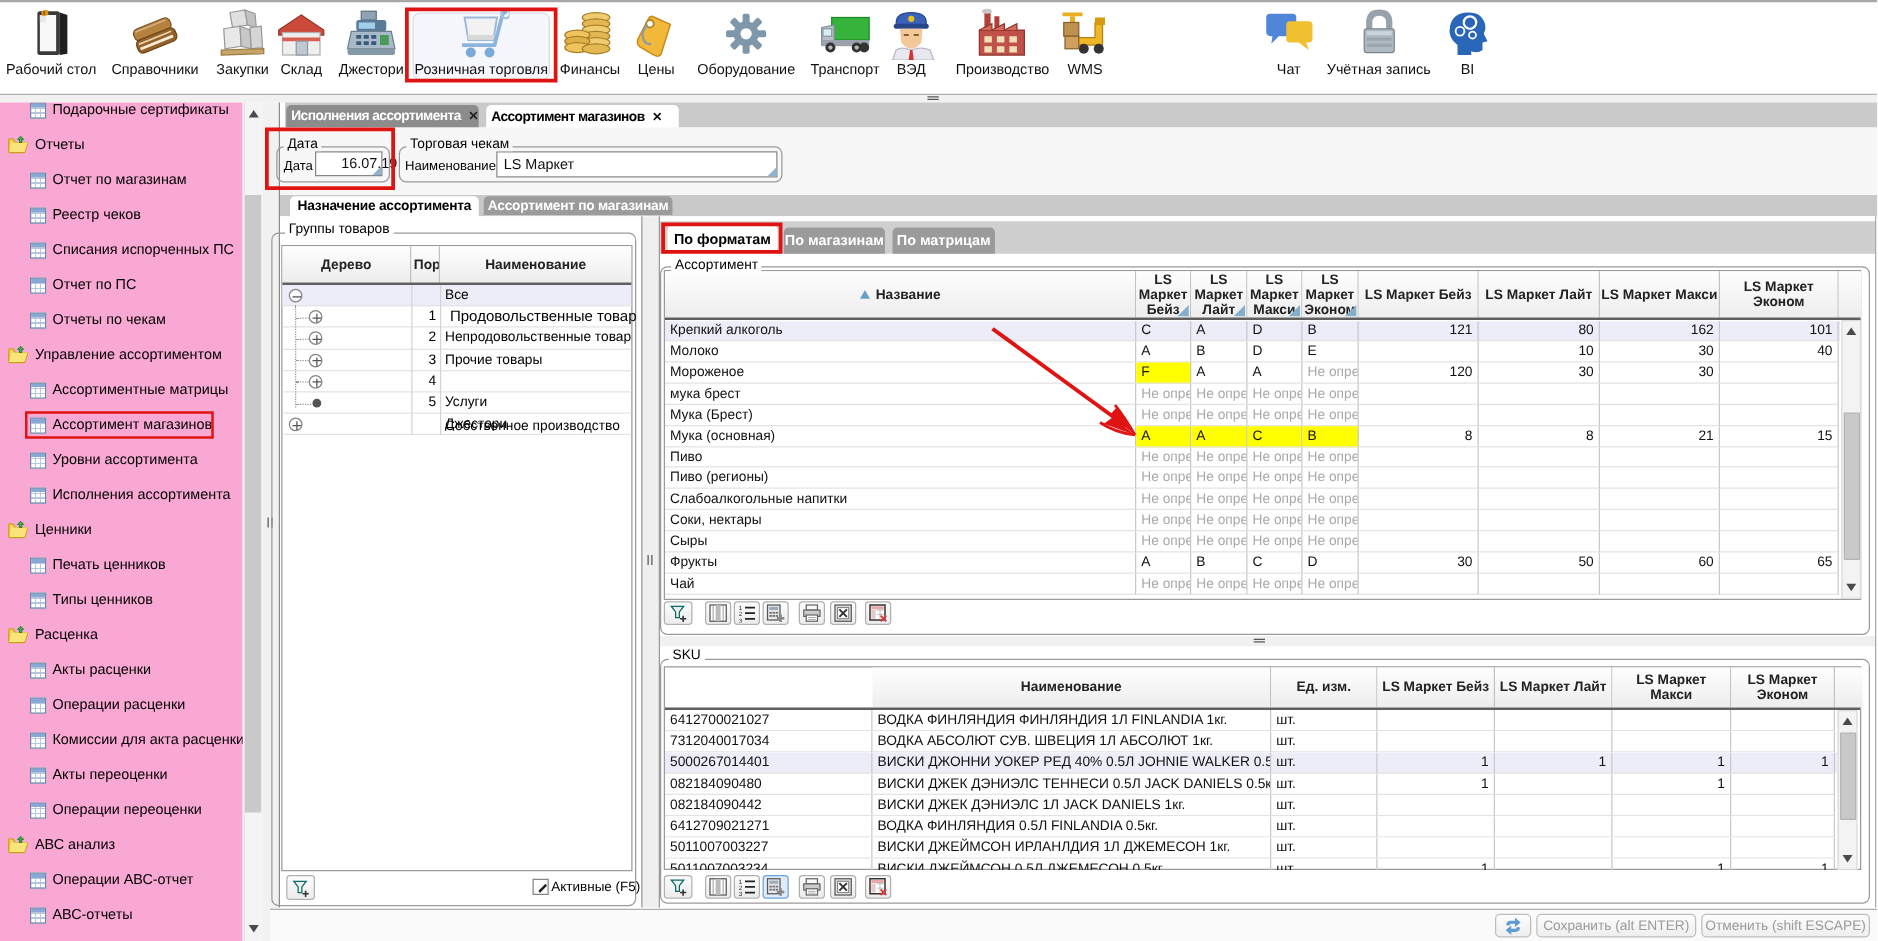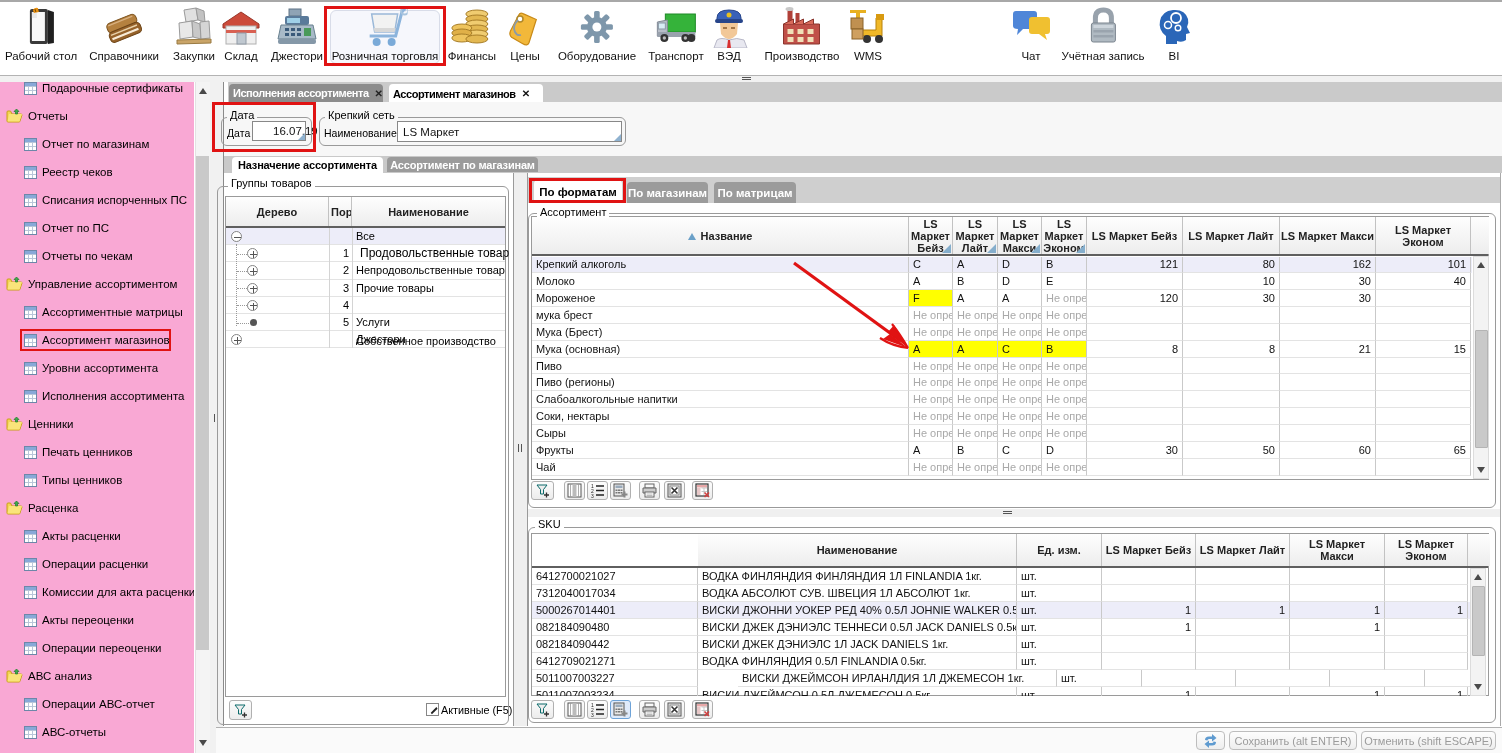--- a/index.html
+++ b/index.html
@@ -357,21 +357,21 @@
     <div id="cborder"></div>
 <div id="tabbar"></div>
     <div class="ttab" style="left:229px;top:84px;width:154px;background:#8c8c8c;color:#fff;">Исполнения ассортимента<span class="x" style="color:#222;">✕</span></div>
     <div class="ttab" style="left:389px;top:84px;width:154px;height:19px;background:#fff;color:#000;">Ассортимент магазинов<span class="x" style="color:#111;">✕</span></div>
 <div id="fsarea"></div>
     <div class="fs" style="left:221px;top:117px;width:91px;height:29px;"></div>
     <div class="leg" style="left:227px;top:109px;background:#f7f7f7;">Дата</div>
     <div class="flab" style="left:227px;top:127px;">Дата</div>
     <div class="inp" style="left:252px;top:121px;width:54px;height:20px;padding-left:20px;">16.07.19<div class="cor"></div></div>
     <div class="fs" style="left:319px;top:117px;width:307px;height:29px;"></div>
-    <div class="leg" style="left:325px;top:109px;background:#f7f7f7;">Крепкий сеть</div>
+    <div class="leg" style="left:325px;top:109px;background:#f7f7f7;">Торговая чекам</div>
     <div class="flab" style="left:324px;top:127px;">Наименование</div>
     <div class="inp" style="left:397px;top:121px;width:225px;height:21px;">LS Маркет<div class="cor"></div></div>
 <div id="itabbar"></div>
     <div class="abs" style="left:232px;top:157px;width:151px;height:16px;background:#fff;border-radius:4px 4px 0 0;font-size:11px;font-weight:bold;color:#000;white-space:nowrap;letter-spacing:-0.2px;display:flex;align-items:center;justify-content:center;">Назначение ассортимента</div>
     <div class="abs" style="left:387px;top:157px;width:151px;height:15px;background:#9b9b9b;border-radius:4px 4px 0 0;font-size:11px;font-weight:bold;color:#fff;white-space:nowrap;letter-spacing:-0.2px;display:flex;align-items:center;justify-content:center;">Ассортимент по магазинам</div>
     <div id="mainarea"></div>
 <div class="fs" style="left:217px;top:186px;width:292px;height:539px;"></div>
     <div class="leg" style="left:228px;top:177px;background:#fff;">Группы товаров</div>
     <div class="grid" style="left:225px;top:196px;width:281px;height:501px;"></div>
     <div class="thead abs" style="left:226px;top:197px;width:279px;height:29px;"></div>
@@ -812,21 +812,21 @@
       <div class="cell" style="width:166px;padding-left:4px;height:17px;">6412709021271</div>
       <div class="cell" style="width:319px;padding-left:4px;height:17px;">ВОДКА ФИНЛЯНДИЯ 0.5Л FINLANDIA 0.5кг.</div>
       <div class="cell" style="width:85px;padding-left:4px;height:17px;">шт.</div>
       <div class="cell num" style="width:94px;height:17px;"></div>
       <div class="cell num" style="width:94px;height:17px;"></div>
       <div class="cell num" style="width:95px;height:17px;"></div>
       <div class="cell num" style="width:83px;height:17px;"></div>
     </div>
     <div class="abs row" style="left:532px;top:670px;width:938px;height:17px;overflow:hidden;">
       <div class="cell" style="width:166px;padding-left:4px;height:17px;">5011007003227</div>
-      <div class="cell" style="width:319px;padding-left:4px;height:17px;margin-left:40px;">ВИСКИ ДЖЕЙМСОН ИРЛАНЛДИЯ 1Л ДЖЕМЕСОН 1кг.</div>
+      <div class="cell" style="width:319px;padding-left:4px;height:17px;">ВИСКИ ДЖЕЙМСОН ИРЛАНЛДИЯ 1Л ДЖЕМЕСОН 1кг.</div>
       <div class="cell" style="width:85px;padding-left:4px;height:17px;">шт.</div>
       <div class="cell num" style="width:94px;height:17px;"></div>
       <div class="cell num" style="width:94px;height:17px;"></div>
       <div class="cell num" style="width:95px;height:17px;"></div>
       <div class="cell num" style="width:83px;height:17px;"></div>
     </div>
     <div class="abs row" style="left:532px;top:687px;width:938px;height:9px;overflow:hidden;">
       <div class="cell" style="width:166px;padding-left:4px;height:17px;">5011007003234</div>
       <div class="cell" style="width:319px;padding-left:4px;height:17px;">ВИСКИ ДЖЕЙМСОН 0.5Л ДЖЕМЕСОН 0.5кг.</div>
       <div class="cell" style="width:85px;padding-left:4px;height:17px;">шт.</div>

